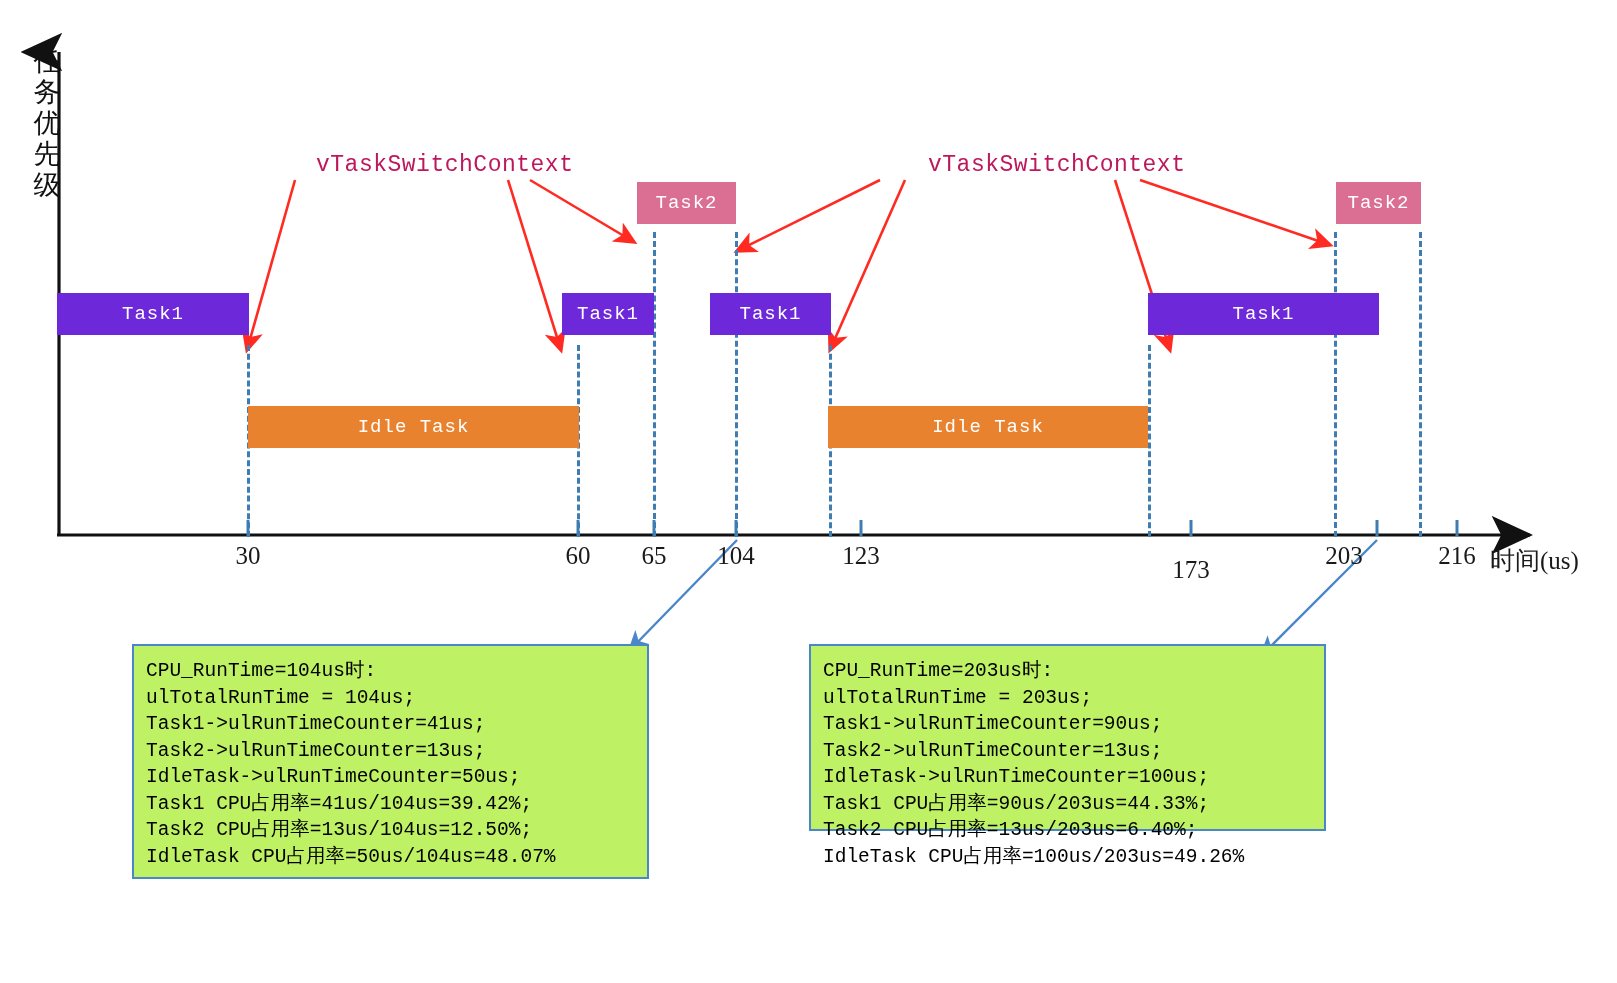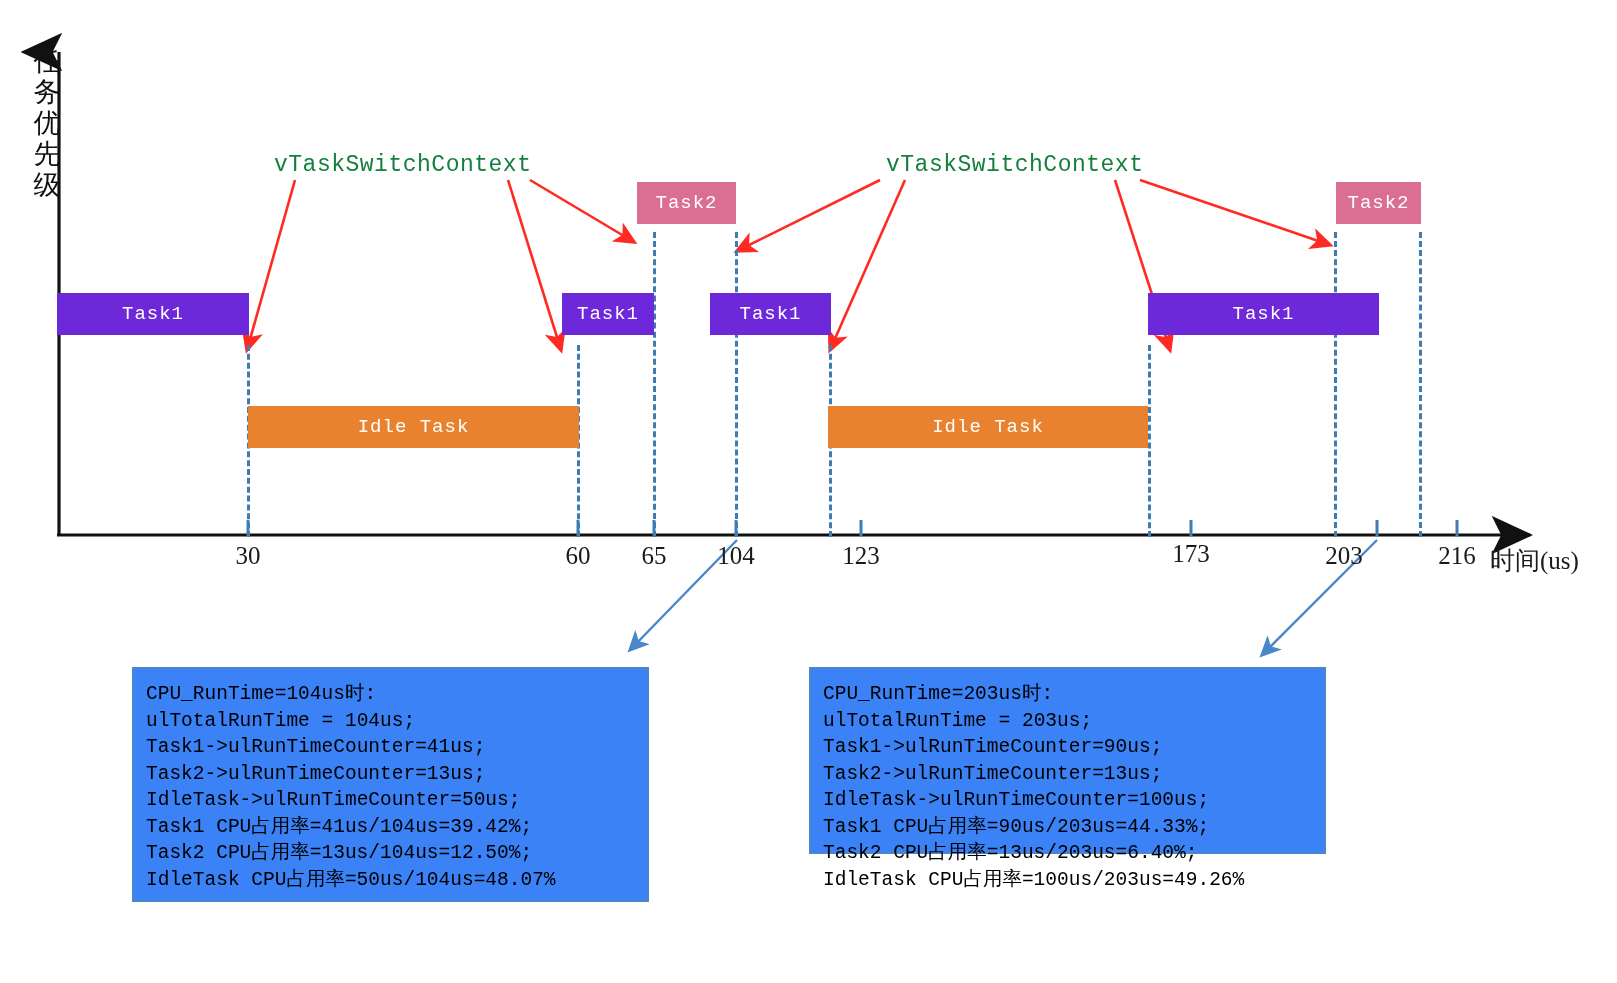--- a/index.html
+++ b/index.html
@@ -81,39 +81,39 @@
     font-size: 25px;
     color: #1a1a1a;
     white-space: nowrap;
   }
 
   
   .annot {
     position: absolute;
     font-family: "Liberation Mono", monospace;
     font-size: 23px;
-    color: #15803d;
+    color: #be185d;
     white-space: nowrap;
     letter-spacing: 0.5px;
+    margin-left: 42px;
   }
 
   
   .callout {
     position: absolute;
-    background: #3b82f6;
+    background: #bef264;
     border: 2px solid #4A86C8;
     box-sizing: border-box;
     padding: 12px 26px 8px 12px;
     font-family: "Liberation Mono", monospace;
     font-size: 19.5px;
     line-height: 26.5px;
     color: #000000;
     white-space: pre;
     letter-spacing: 0px;
-    margin-top: 23px;
   }
 
   
   .note {
     position: absolute;
     font-family: "Liberation Serif", serif;
     font-weight: bold;
     font-size: 23px;
     color: #FF1A12;
     white-space: nowrap;
@@ -205,21 +205,21 @@
     </div>
 
   <div class="annot" style="left:274px; top:152px;">vTaskSwitchContext</div>
   <div class="annot" style="left:886px; top:152px;">vTaskSwitchContext</div>
 
   <div class="tick-label" style="left:248px;  top:542px;">30</div>
   <div class="tick-label" style="left:578px;  top:542px;">60</div>
   <div class="tick-label" style="left:654px;  top:542px;">65</div>
   <div class="tick-label" style="left:736px;  top:542px;text-align:right;">104</div>
   <div class="tick-label" style="left:861px;  top:542px;">123</div>
-  <div class="tick-label" style="left:1191px; top:540px;text-align:right;">173</div>
+  <div class="tick-label" style="left:1191px; top:556px;text-align:right;">173</div>
   <div class="tick-label" style="left:1344px; top:542px;">203</div>
   <div class="tick-label" style="left:1457px; top:542px;">216</div>
   <div class="axis-unit" style="left:1490px; top:544px;">时间(us)</div>
 
   <div class="callout" style="left:132px; top:644px; width:517px; height:235px;">CPU_RunTime=104us时:
 ulTotalRunTime = 104us;
 Task1-&gt;ulRunTimeCounter=41us;
 Task2-&gt;ulRunTimeCounter=13us;
 IdleTask-&gt;ulRunTimeCounter=50us;
 Task1 CPU占用率=41us/104us=39.42%;

